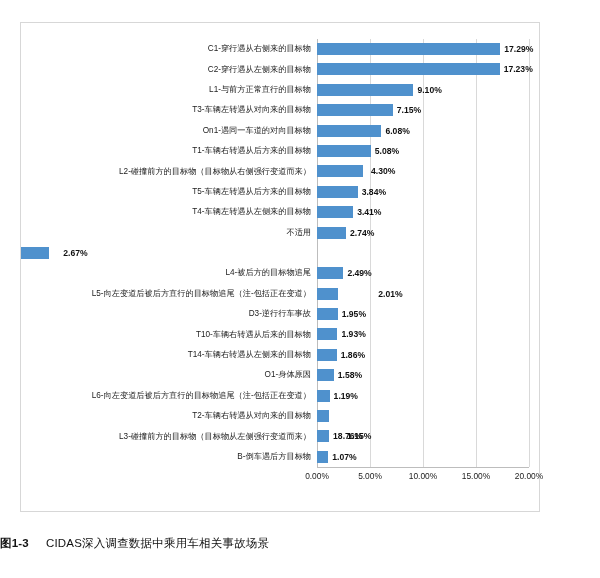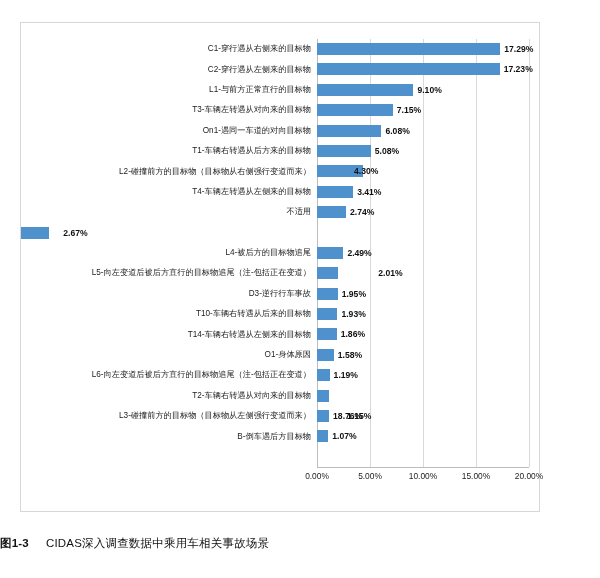--- a/index.html
+++ b/index.html
@@ -201,21 +201,28 @@
             <div class="row-label">T1-车辆右转遇从后方来的目标物</div>
             <div class="bar-area">
               <div class="bar" style="width: 53.848px; background: rgb(79, 145, 205);"></div>
               <div class="bar-value" style="left: 57.848px;">5.08%</div>
             </div>
           </div>
           <div class="row">
             <div class="row-label">L2-碰撞前方的目标物（目标物从右侧强行变道而来）</div>
             <div class="bar-area">
               <div class="bar" style="width: 45.58px; background: rgb(79, 145, 205);"></div>
-              <div class="bar-value" style="left: 37px;">4.30%</div>
+              <div class="bar-value" style="left: 54px;">4.30%</div>
+            </div>
+          </div>
+          <div class="row">
+            <div class="row-label">T5-车辆左转遇从后方来的目标物</div>
+            <div class="bar-area">
+              <div class="bar" style="width: 40.704px; background: rgb(79, 145, 205);"></div>
+              <div class="bar-value" style="left: 44.704px;">3.84%</div>
             </div>
           </div>
           <div class="row">
             <div class="row-label">T4-车辆左转遇从左侧来的目标物</div>
             <div class="bar-area">
               <div class="bar" style="width: 36.146px; background: rgb(79, 145, 205);"></div>
               <div class="bar-value" style="left: 40.146px;">3.41%</div>
             </div>
           </div>
           <div class="row">

